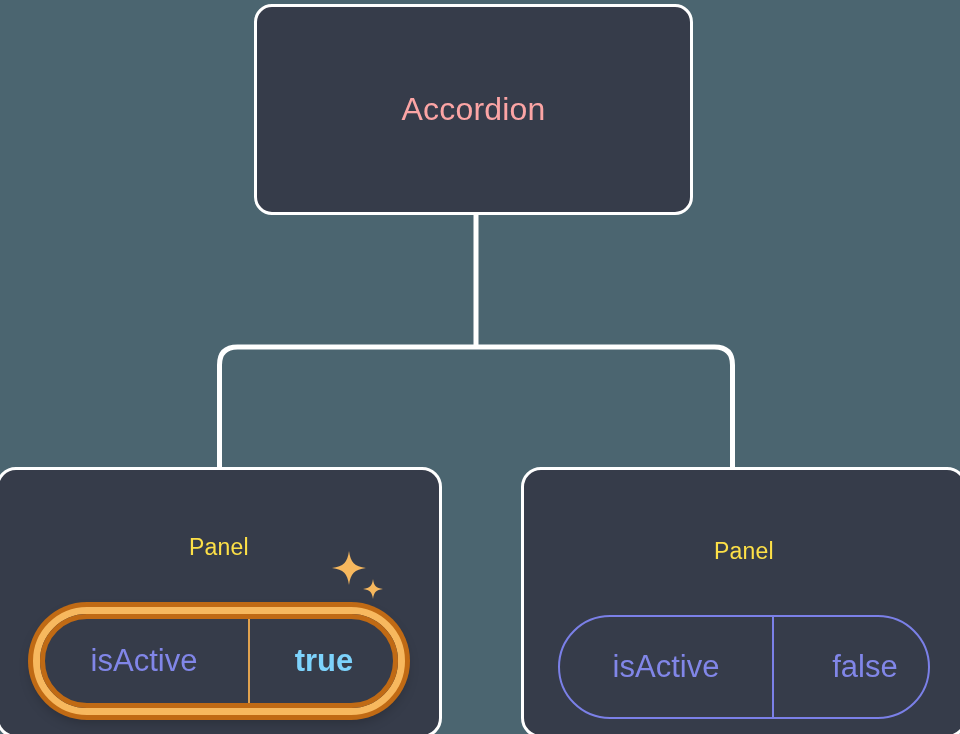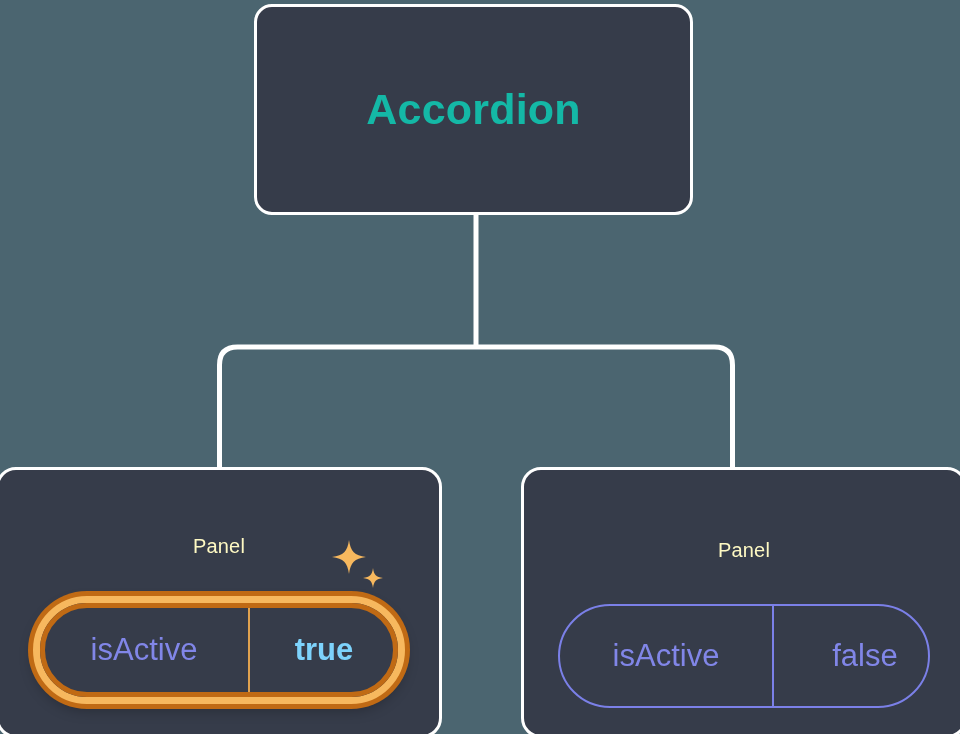--- a/index.html
+++ b/index.html
@@ -44,23 +44,23 @@
     left: 254px;
     top: 4px;
     width: 439px;
     height: 211px;
     display: flex;
     align-items: center;
     justify-content: center;
   }
 
   .node-title-root {
-    color: #14b8a6;
-    font-size: 43px;
-    font-weight: 700;
+    color: #fca5a5;
+    font-size: 32px;
+    font-weight: 400;
     letter-spacing: 0.2px;
   }
 
   .node-panel {
     top: 467px;
     width: 446px;
     height: 271px;
     border-radius: 20px;
     padding-top: 26px;
     display: flex;
@@ -70,26 +70,26 @@
 
   .node-panel-left {
     left: -4px;
   }
 
   .node-panel-right {
     left: 521px;
   }
 
   .node-title-panel {
-    color: #fef9c3;
-    font-size: 20px;
+    color: #fde047;
+    font-size: 23px;
     font-weight: 400;
     letter-spacing: 0.2px;
     line-height: 1;
-    margin-bottom: 4px;
+    margin-bottom: 12px;
   }
 
   .node-panel-left .node-title-panel { margin-top: 40px; }
   .node-panel-right .node-title-panel { margin-top: 44px; }
 
   
   .pill-wrap {
     position: relative;
     display: flex;
     align-items: center;

